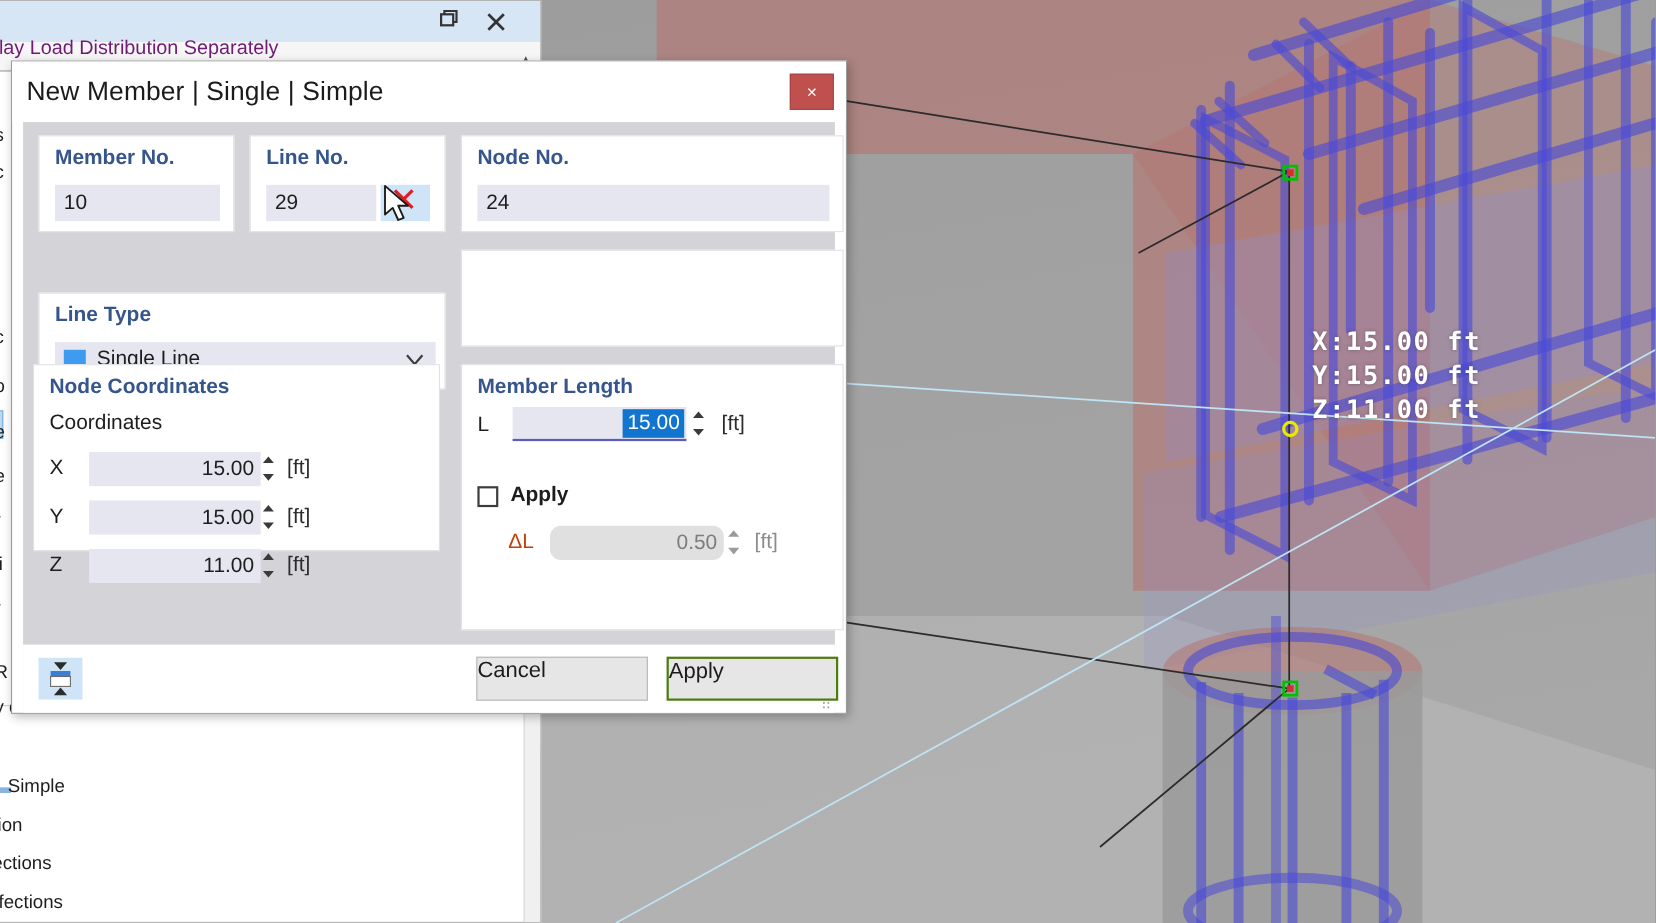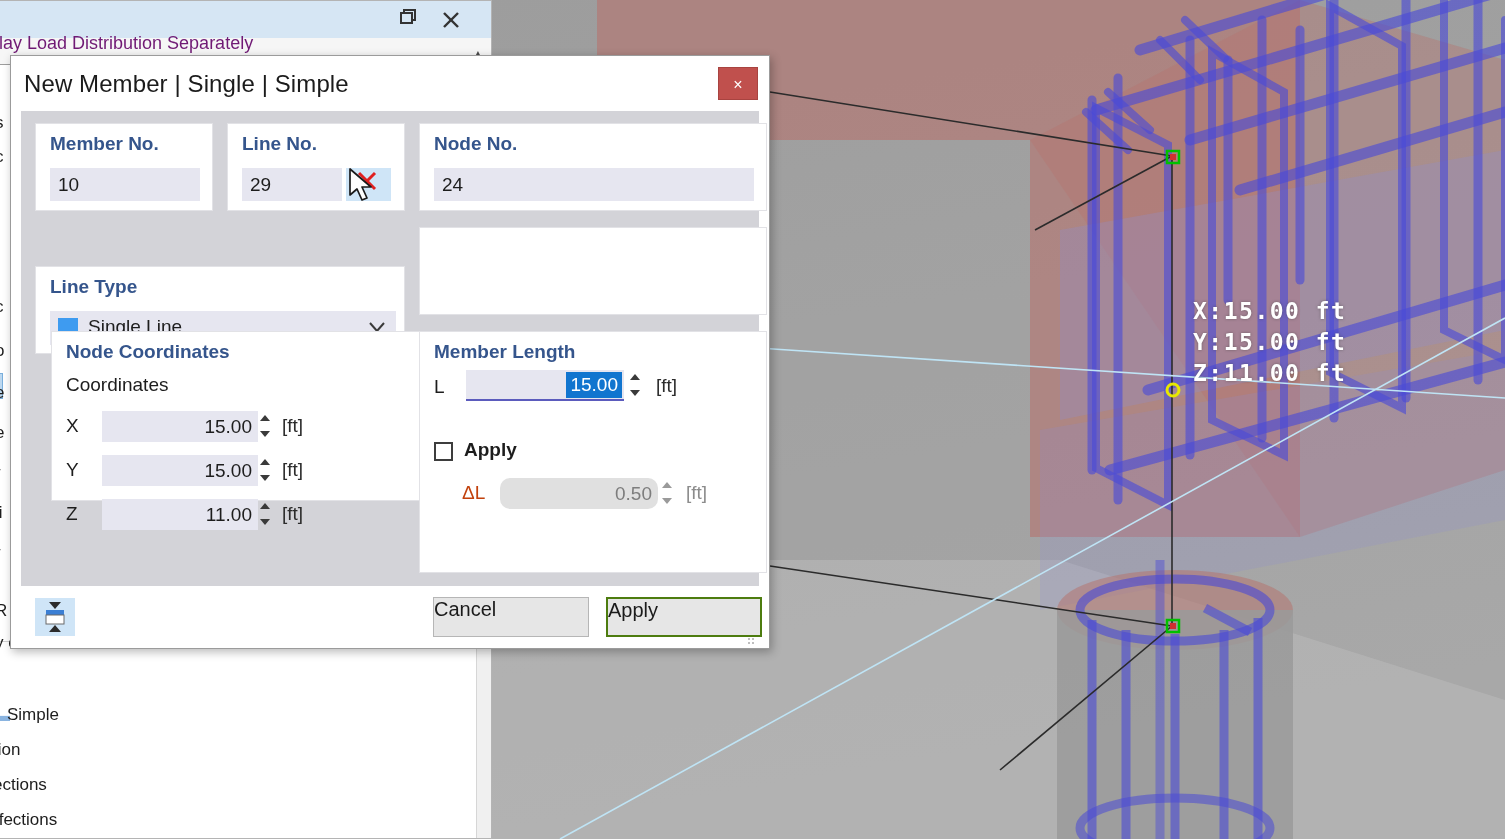--- a/index.html
+++ b/index.html
@@ -360,21 +360,21 @@
         <div id="linetype-swatch"></div>
         <span id="linetype-text">Single Line</span>
         <svg id="linetype-caret" width="18" height="14" viewBox="0 0 18 14">
           <polyline points="2,3 9,11 16,3" fill="none" stroke="#3a3a3a" stroke-width="2"></polyline>
         </svg>
       </div>
     </div>
 
     <div class="panel" style="left:398px;top:116px;width:348px;height:88px;"></div>
 
-    <div class="panel" style="left:30px;top:220px;width:370px;height:170px;">
+    <div class="panel" style="left:9px;top:220px;width:370px;height:170px;">
       <span class="panel-title">Node Coordinates</span>
       <span class="small-lbl" style="left:14px;top:42px;">Coordinates</span>
 
       <span class="axis-lbl" style="left:14px;top:83px;">X</span>
       <input class="tfield ralign" style="left: 50px; top: 79px; width: 156px; height: 31px;" value="15.00">
       <div class="spin" style="left:206px;top:79px;">
           <div class="up"></div>
           <div class="dn"></div>
         </div>
       <span class="unit" style="left:230px;top:83px;">[ft]</span>

